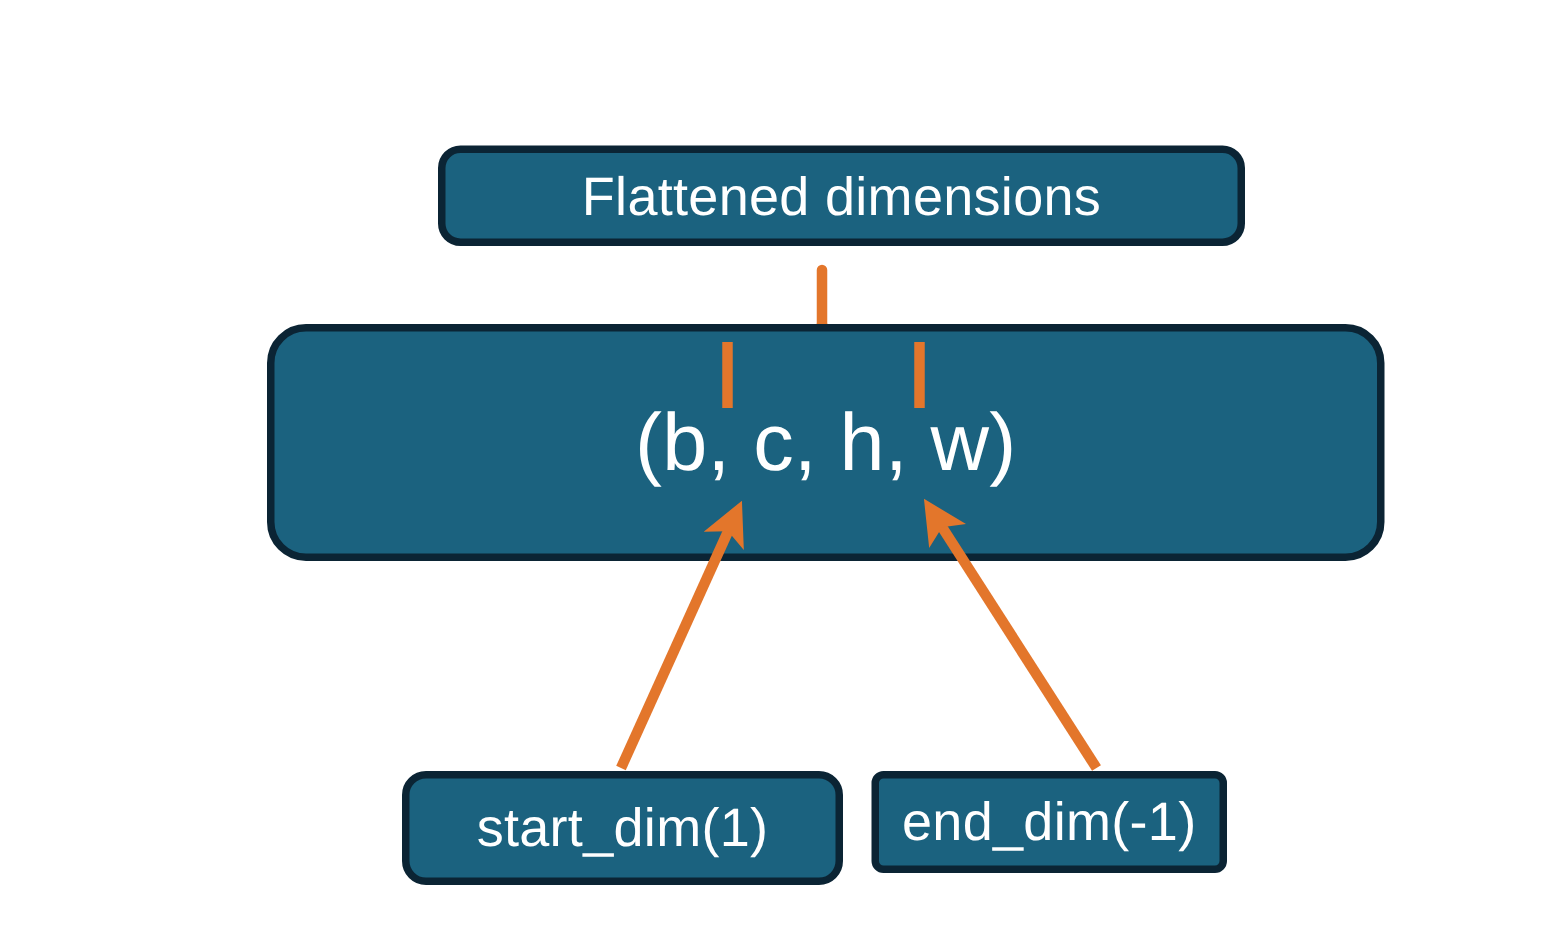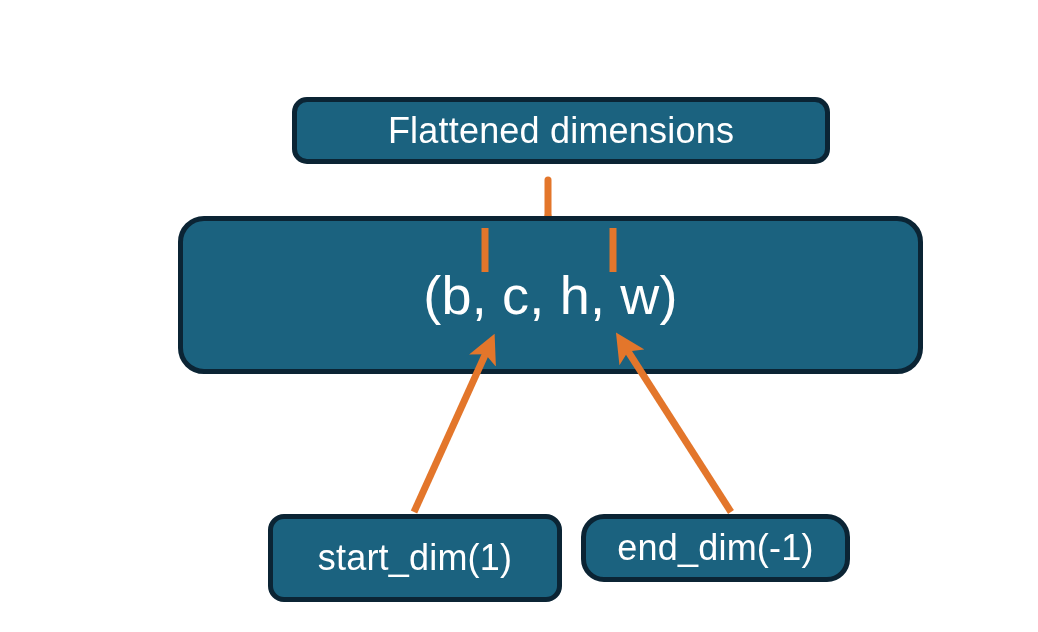--- a/index.html
+++ b/index.html
@@ -58,33 +58,33 @@
   }
   #node-shape .node-label {
     font-size: 54px;
   }
 
   
   #node-start-dim {
     left: 268px;
     top: 514px;
     width: 294px;
-    height: 88px;
+    height: 76px;
     border-radius: 16px;
   }
   #node-start-dim .node-label {
     font-size: 36px;
   }
 
   #node-end-dim {
     left: 581px;
     top: 514px;
-    width: 269px;
+    width: 237px;
     height: 68px;
-    border-radius: 23px;
+    border-radius: 8px;
   }
   #node-end-dim .node-label {
     font-size: 36px;
   }
 
   
   #overlay-under {
     position: absolute;
     left: 0; top: 0;
     width: 1038px;

